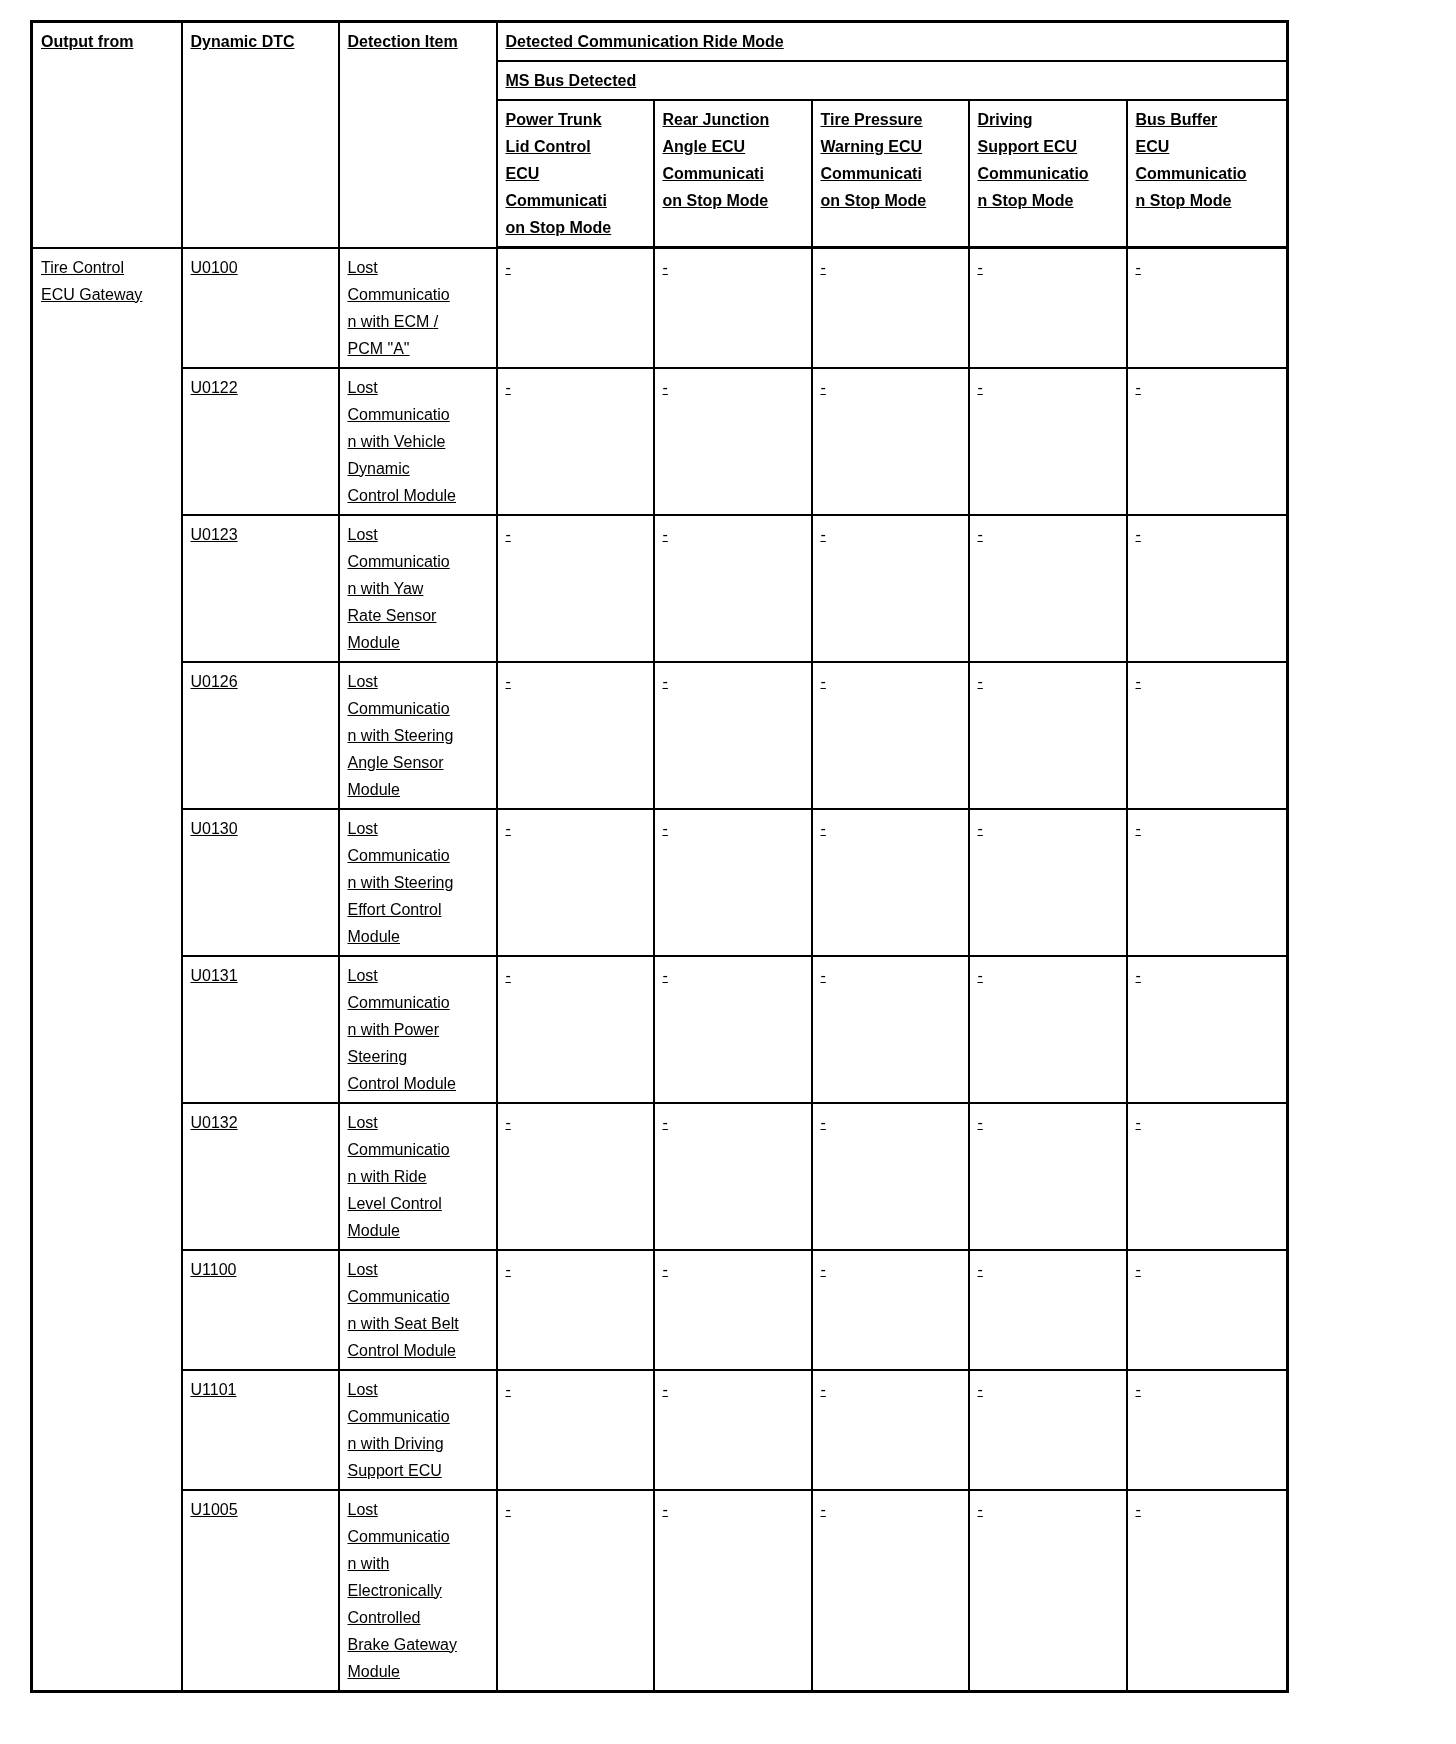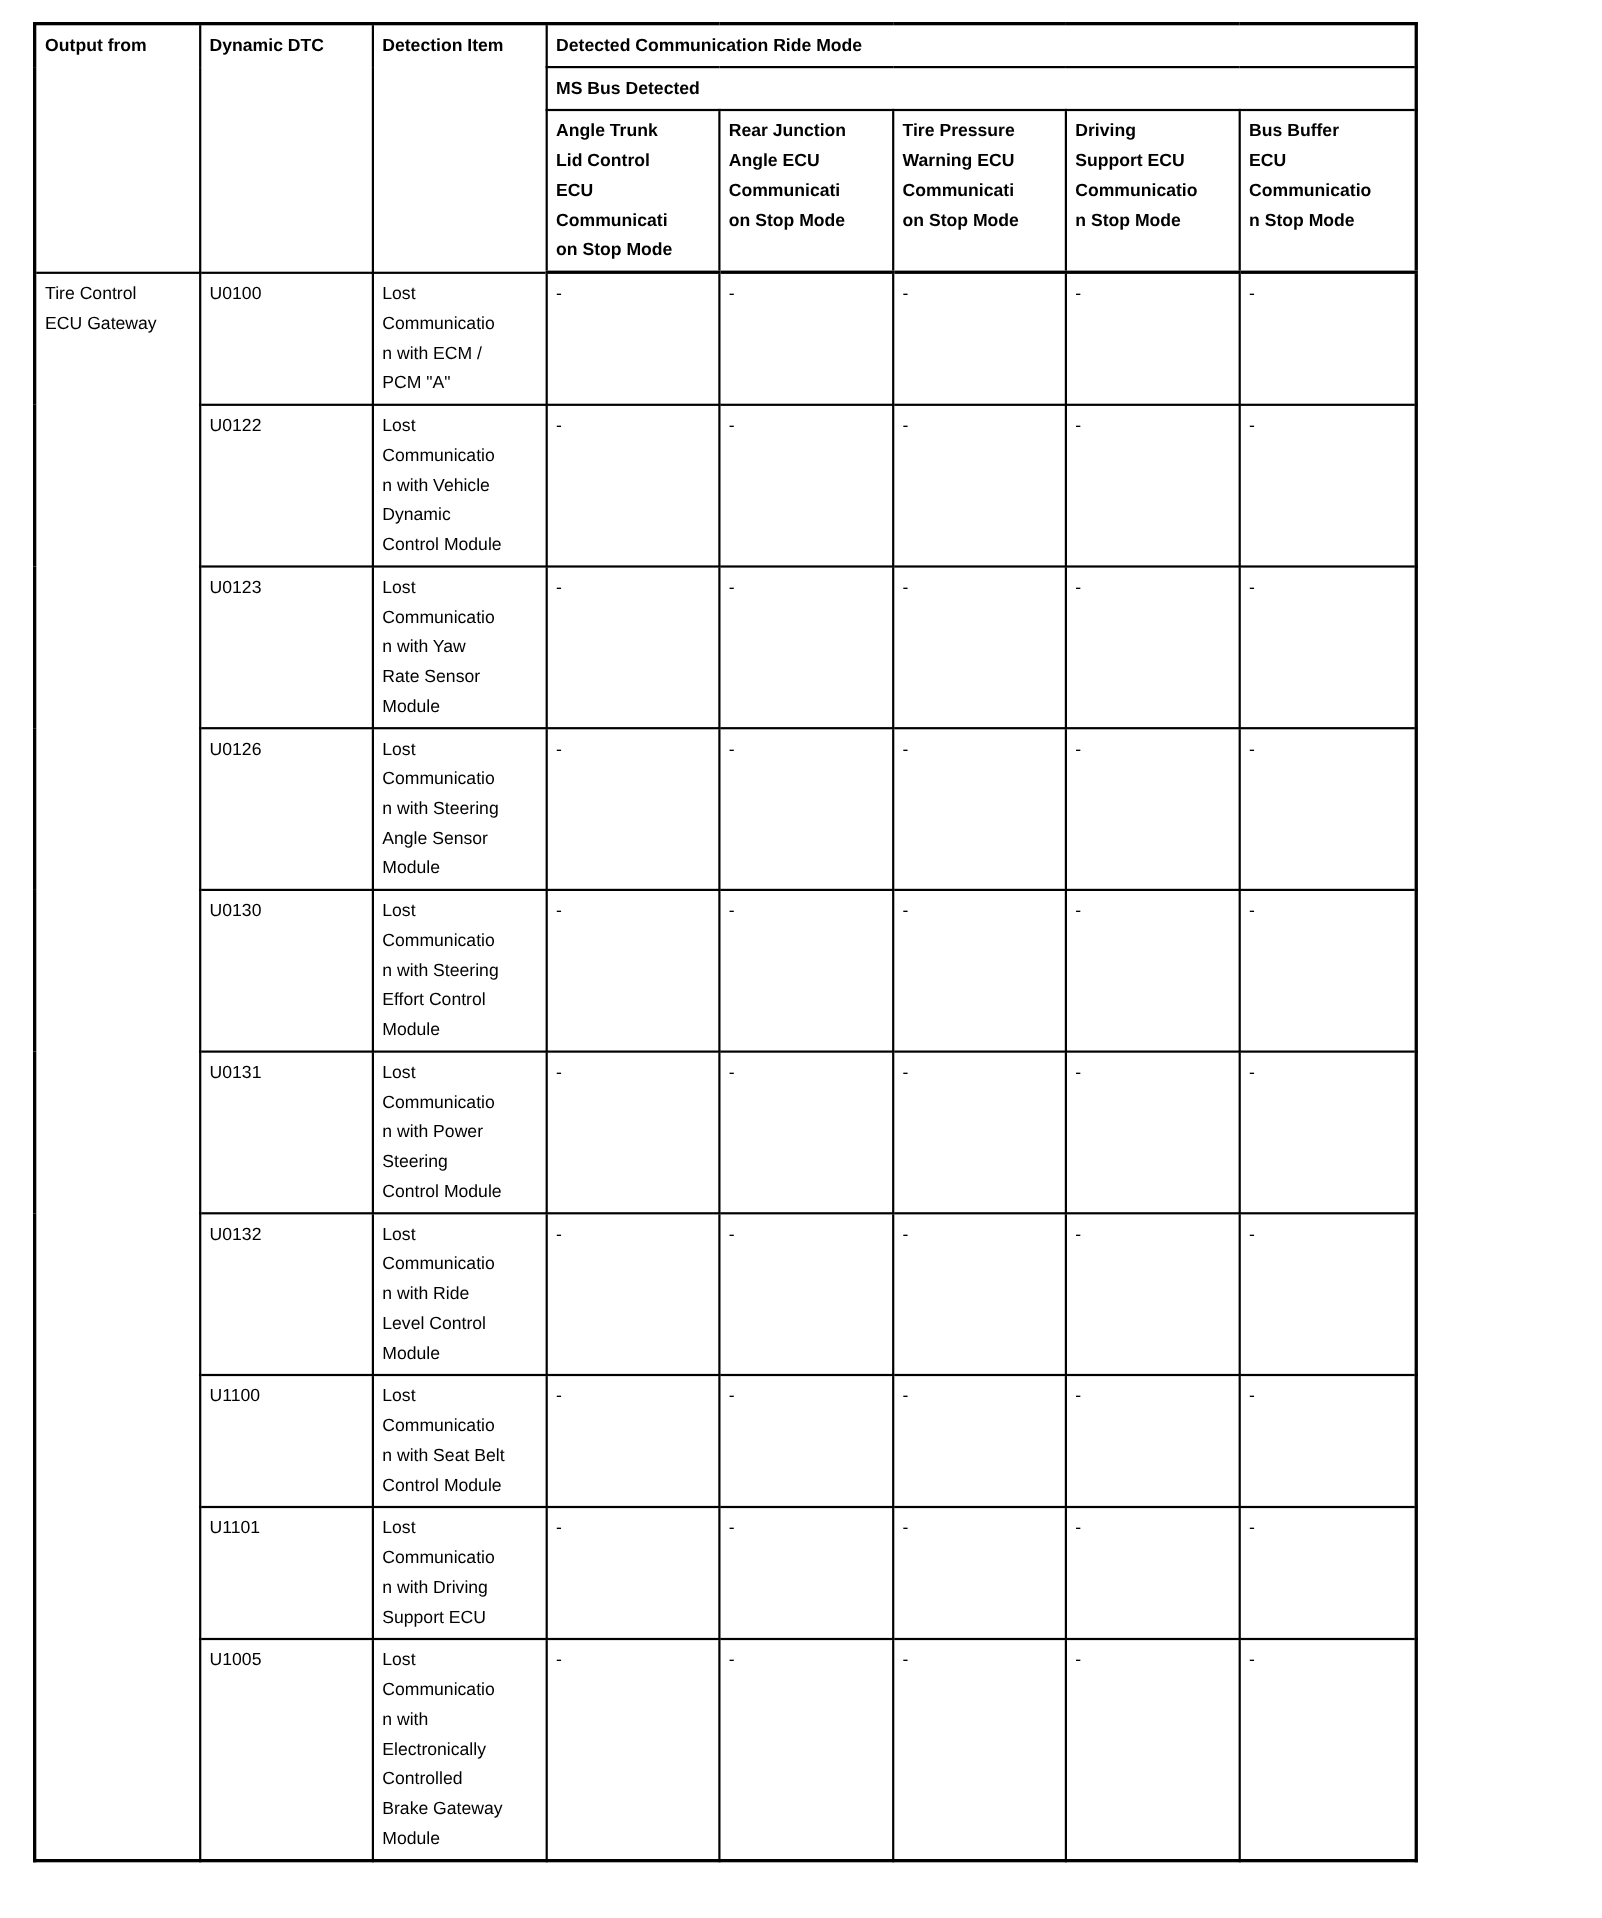--- a/index.html
+++ b/index.html
@@ -10,20 +10,21 @@
   }
   body {
     width: 1456px;
     height: 1744px;
     font-family: "Liberation Sans", "DejaVu Sans", sans-serif;
     color: #000000;
     box-sizing: border-box;
   }
   .page {
     padding: 20px 0 0 30px;
+    text-decoration: underline;
   }
   table.dtc-table {
     border-collapse: collapse;
     table-layout: fixed;
     width: 1256px;
     border: 3px solid #000;
   }
   table.dtc-table th,
   table.dtc-table td {
     border: 2px solid #000;
@@ -62,21 +63,21 @@
       <tr>
         <th rowspan="3">Output from</th>
         <th rowspan="3">Dynamic DTC</th>
         <th rowspan="3">Detection Item</th>
         <th colspan="5">Detected Communication Ride Mode</th>
       </tr>
       <tr>
         <th colspan="5">MS Bus Detected</th>
       </tr>
       <tr class="header-bottom">
-        <th>Angle Trunk
+        <th>Power Trunk
 Lid Control
 ECU
 Communicati
 on Stop Mode</th>
         <th>Rear Junction
 Angle ECU
 Communicati
 on Stop Mode</th>
         <th>Tire Pressure
 Warning ECU

